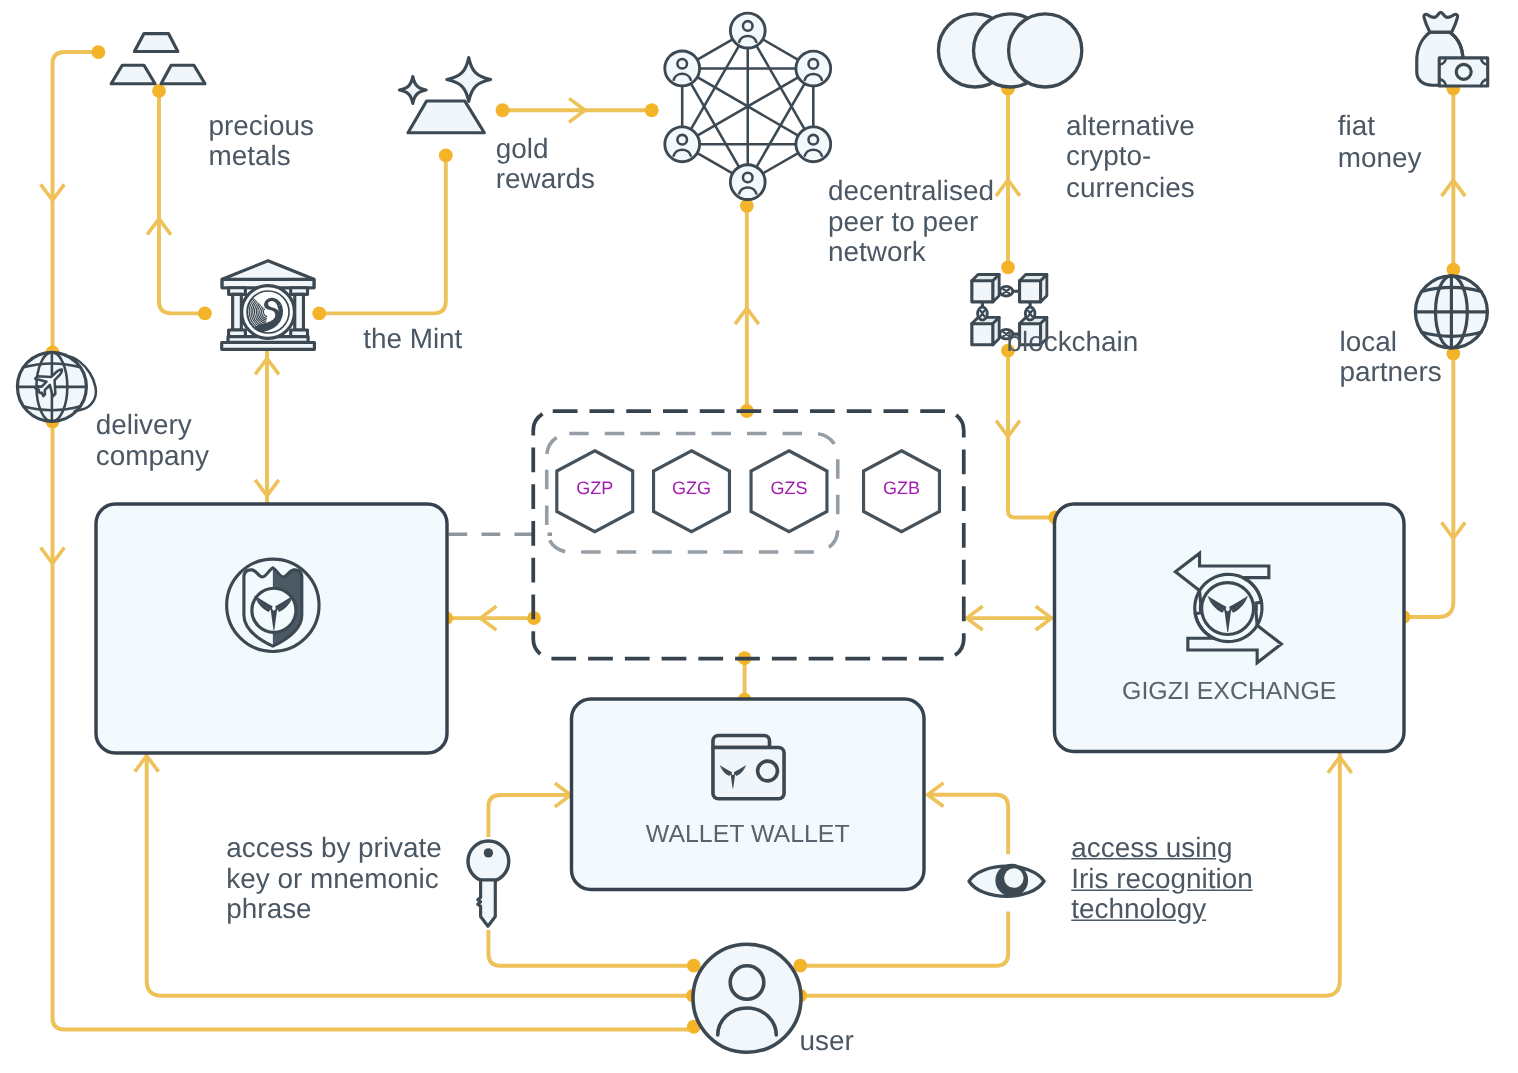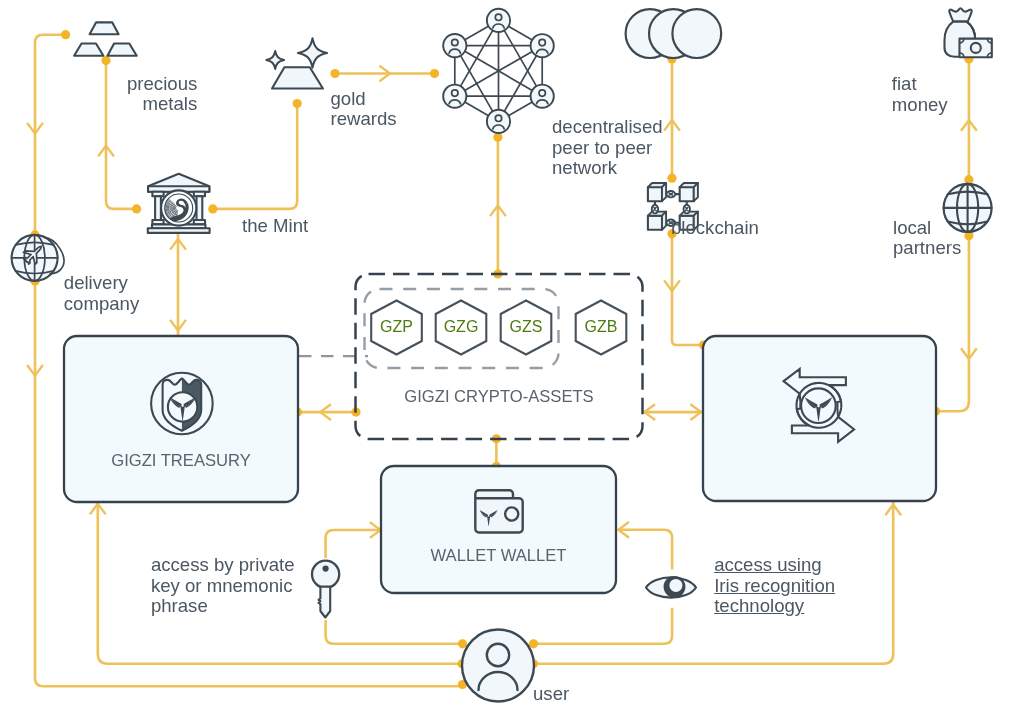--- a/index.html
+++ b/index.html
@@ -2,21 +2,21 @@
 <html><head>
 <meta charset="utf-8">
 <style>
   html,body{margin:0;padding:0;background:#ffffff;}
   body{width:1012px;height:715px;overflow:hidden;
        font-family:"Liberation Sans",sans-serif;}
   #stage{position:relative;width:1012px;height:715px;background:#ffffff;}
   svg.layer{position:absolute;left:0;top:0;width:1012px;height:715px;overflow:visible;}
   .lbl{position:absolute;color:#4b5763;font-size:18.6px;line-height:20.6px;white-space:pre-line;}
   .boxlbl{position:absolute;color:#58636d;font-size:16.6px;line-height:19px;white-space:nowrap;}
-  .hexlbl{position:absolute;color:#4d7c0f;font-size:16.0px;white-space:nowrap;text-align:center;}
+  .hexlbl{position:absolute;color:#a21caf;font-size:12px;white-space:nowrap;text-align:center;}
   .conn{fill:none;stroke:#eec159;stroke-width:2.6;stroke-linecap:butt;stroke-linejoin:round;}
   .arw{fill:none;stroke:#eec159;stroke-width:2.4;stroke-linecap:butt;stroke-linejoin:miter;}
   .dot{fill:#f3b42a;}
   .bx{fill:#f2fafd;stroke:#36434e;stroke-width:2.3;}
   .dash-outer{fill:none;stroke:#36434e;stroke-width:2.5;stroke-dasharray:16.5 8;}
   .dash-inner{fill:none;stroke:#959ea6;stroke-width:2.4;stroke-dasharray:13 10.7;}
   .dash-link{fill:none;stroke:#8e969e;stroke-width:2.3;stroke-dasharray:12.5 9.5;}
   .hex{fill:none;stroke:#45525c;stroke-width:2.1;}
 </style>
 </head>
@@ -288,42 +288,44 @@
         <circle cx="325.6" cy="574.2" r="13.6" style="fill:#f1f7fa;stroke:#3c4953;stroke-width:2.3"></circle>
         <circle cx="325.6" cy="568.6" r="3.1" style="fill:#3c4953;stroke:none"></circle>
         <path d="M320.4,586.6 L320.4,598.4 L318.5,599.8 L320.4,601.2 L318.5,602.8 L320.4,604.2 L320.4,611.0 L325.3,617.5 L330.2,611.0 L330.2,586.6 Z" style="fill:#f1f7fa;stroke:#3c4953;stroke-width:2.1;stroke-linejoin:round"></path>
       </g>
 <g>
         <circle cx="498.0" cy="665.5" r="36.0" style="fill:#f1f7fa;stroke:#3c4953;stroke-width:2.4"></circle>
         <circle cx="498.0" cy="655.0" r="11.2" style="fill:none;stroke:#3c4953;stroke-width:2.4"></circle>
         <path d="M478.5,690.0 a19.5,18.0 0 0 1 39.0,0" style="fill:none;stroke:#3c4953;stroke-width:2.4;stroke-linecap:round"></path>
       </g>
 </svg>
-<div class="lbl" style="left:127px;top:73.6px;text-align:right;">precious
+<div class="lbl" style="left:139px;top:73.6px;">precious
 metals</div>
 <div class="lbl" style="left:330.5px;top:88.7px;">gold
 rewards</div>
 <div class="lbl" style="left:552px;top:117.3px;">decentralised
 peer to peer
 network</div>
+<div class="lbl" style="left:710.7px;top:73.9px;">alternative
+crypto-
+currencies</div>
 <div class="lbl" style="left:891.8px;top:74.1px;">fiat
 money</div>
 <div class="lbl" style="left:222.1px;top:215.9px;margin-left:20px;">the Mint</div>
 <div class="lbl" style="left:671px;top:218.1px;">blockchain</div>
 <div class="lbl" style="left:893px;top:217.7px;">local
 partners</div>
 <div class="lbl" style="left:63.8px;top:273.2px;">delivery
 company</div>
 <div class="lbl" style="left:150.9px;top:555.3px;">access by private
 key or mnemonic
 phrase</div>
 <div class="lbl" style="left:714.2px;top:555.0px;text-decoration:underline;">access using
 Iris recognition
 technology</div>
 <div class="lbl" style="left:533px;top:683.9px;">user</div>
-<div class="boxlbl" style="left:64px;top:450.7px;width:234px;text-align:center">GIGZI TREASURY</div>
+<div class="boxlbl" style="left:703px;top:450.7px;width:233px;text-align:center">GIGZI EXCHANGE</div>
 <div class="boxlbl" style="left:381px;top:545.5px;width:235px;text-align:center">WALLET WALLET</div>
-<div class="boxlbl" style="left:355.5px;top:387.4px;width:287px;text-align:center">GIGZI CRYPTO-ASSETS</div>
 <div class="hexlbl" style="left:366.5px;top:317.5px;width:60px">GZP</div>
 <div class="hexlbl" style="left:431.0px;top:317.5px;width:60px">GZG</div>
 <div class="hexlbl" style="left:496.0px;top:317.5px;width:60px">GZS</div>
 <div class="hexlbl" style="left:571.0px;top:317.5px;width:60px">GZB</div>
 </div>
 
 </body></html>

